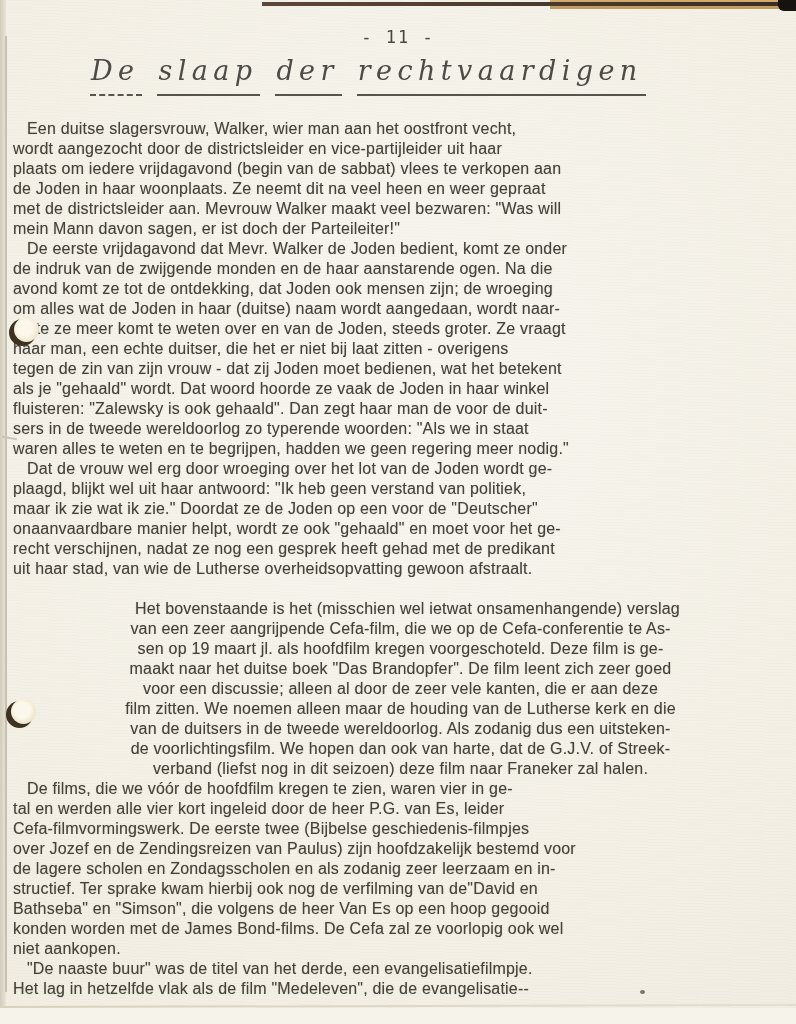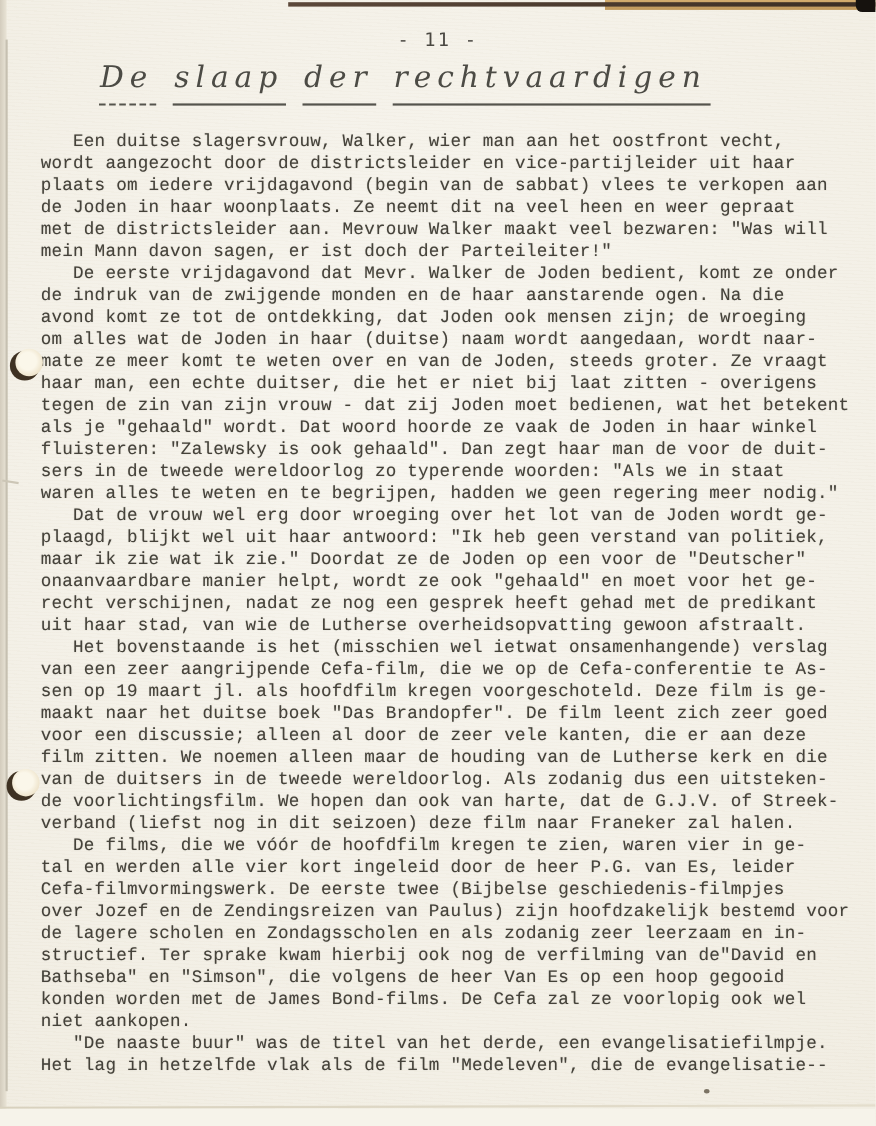--- a/index.html
+++ b/index.html
@@ -44,27 +44,27 @@
   }
   .title{
     position:absolute;top:55px;left:90px;margin:0;white-space:nowrap;z-index:5;
     font-family:"DejaVu Serif",serif;font-style:italic;font-weight:400;
     font-size:27px;letter-spacing:0.2em;color:#4c4b45;text-align:right;
   }
   .title-word{display:inline-block;border-bottom:2px solid #55544d;padding:0 3px 8px 1px;margin-right:15px;}
   .title-word:first-child{border-bottom-style:dashed;}
 
   .body-text{
-    position:absolute;top:119px;left:37px;right:8px;z-index:5;
-    font-family:Liberation Mono, monospace;font-size:16px;line-height:20px;
+    position:absolute;top:119px;left:13px;right:8px;z-index:5;
+    font-family:Liberation Sans, sans-serif;font-size:16px;line-height:20px;
     letter-spacing:0.2px;white-space:pre;color:#45423a;
     text-shadow:0 0 1px rgba(69,66,58,0.35);
   }
   .paragraph{margin:0;}
-  .paragraph.gap-before{}
+  .paragraph.gap-before{margin-top:20px;text-align:center;}
 </style>
 </head>
 <body>
 
 <div class="page">
 
   <div class="left-edge-shade"></div>
   <div class="left-edge-line"></div>
   <div class="left-crease"></div>
 

